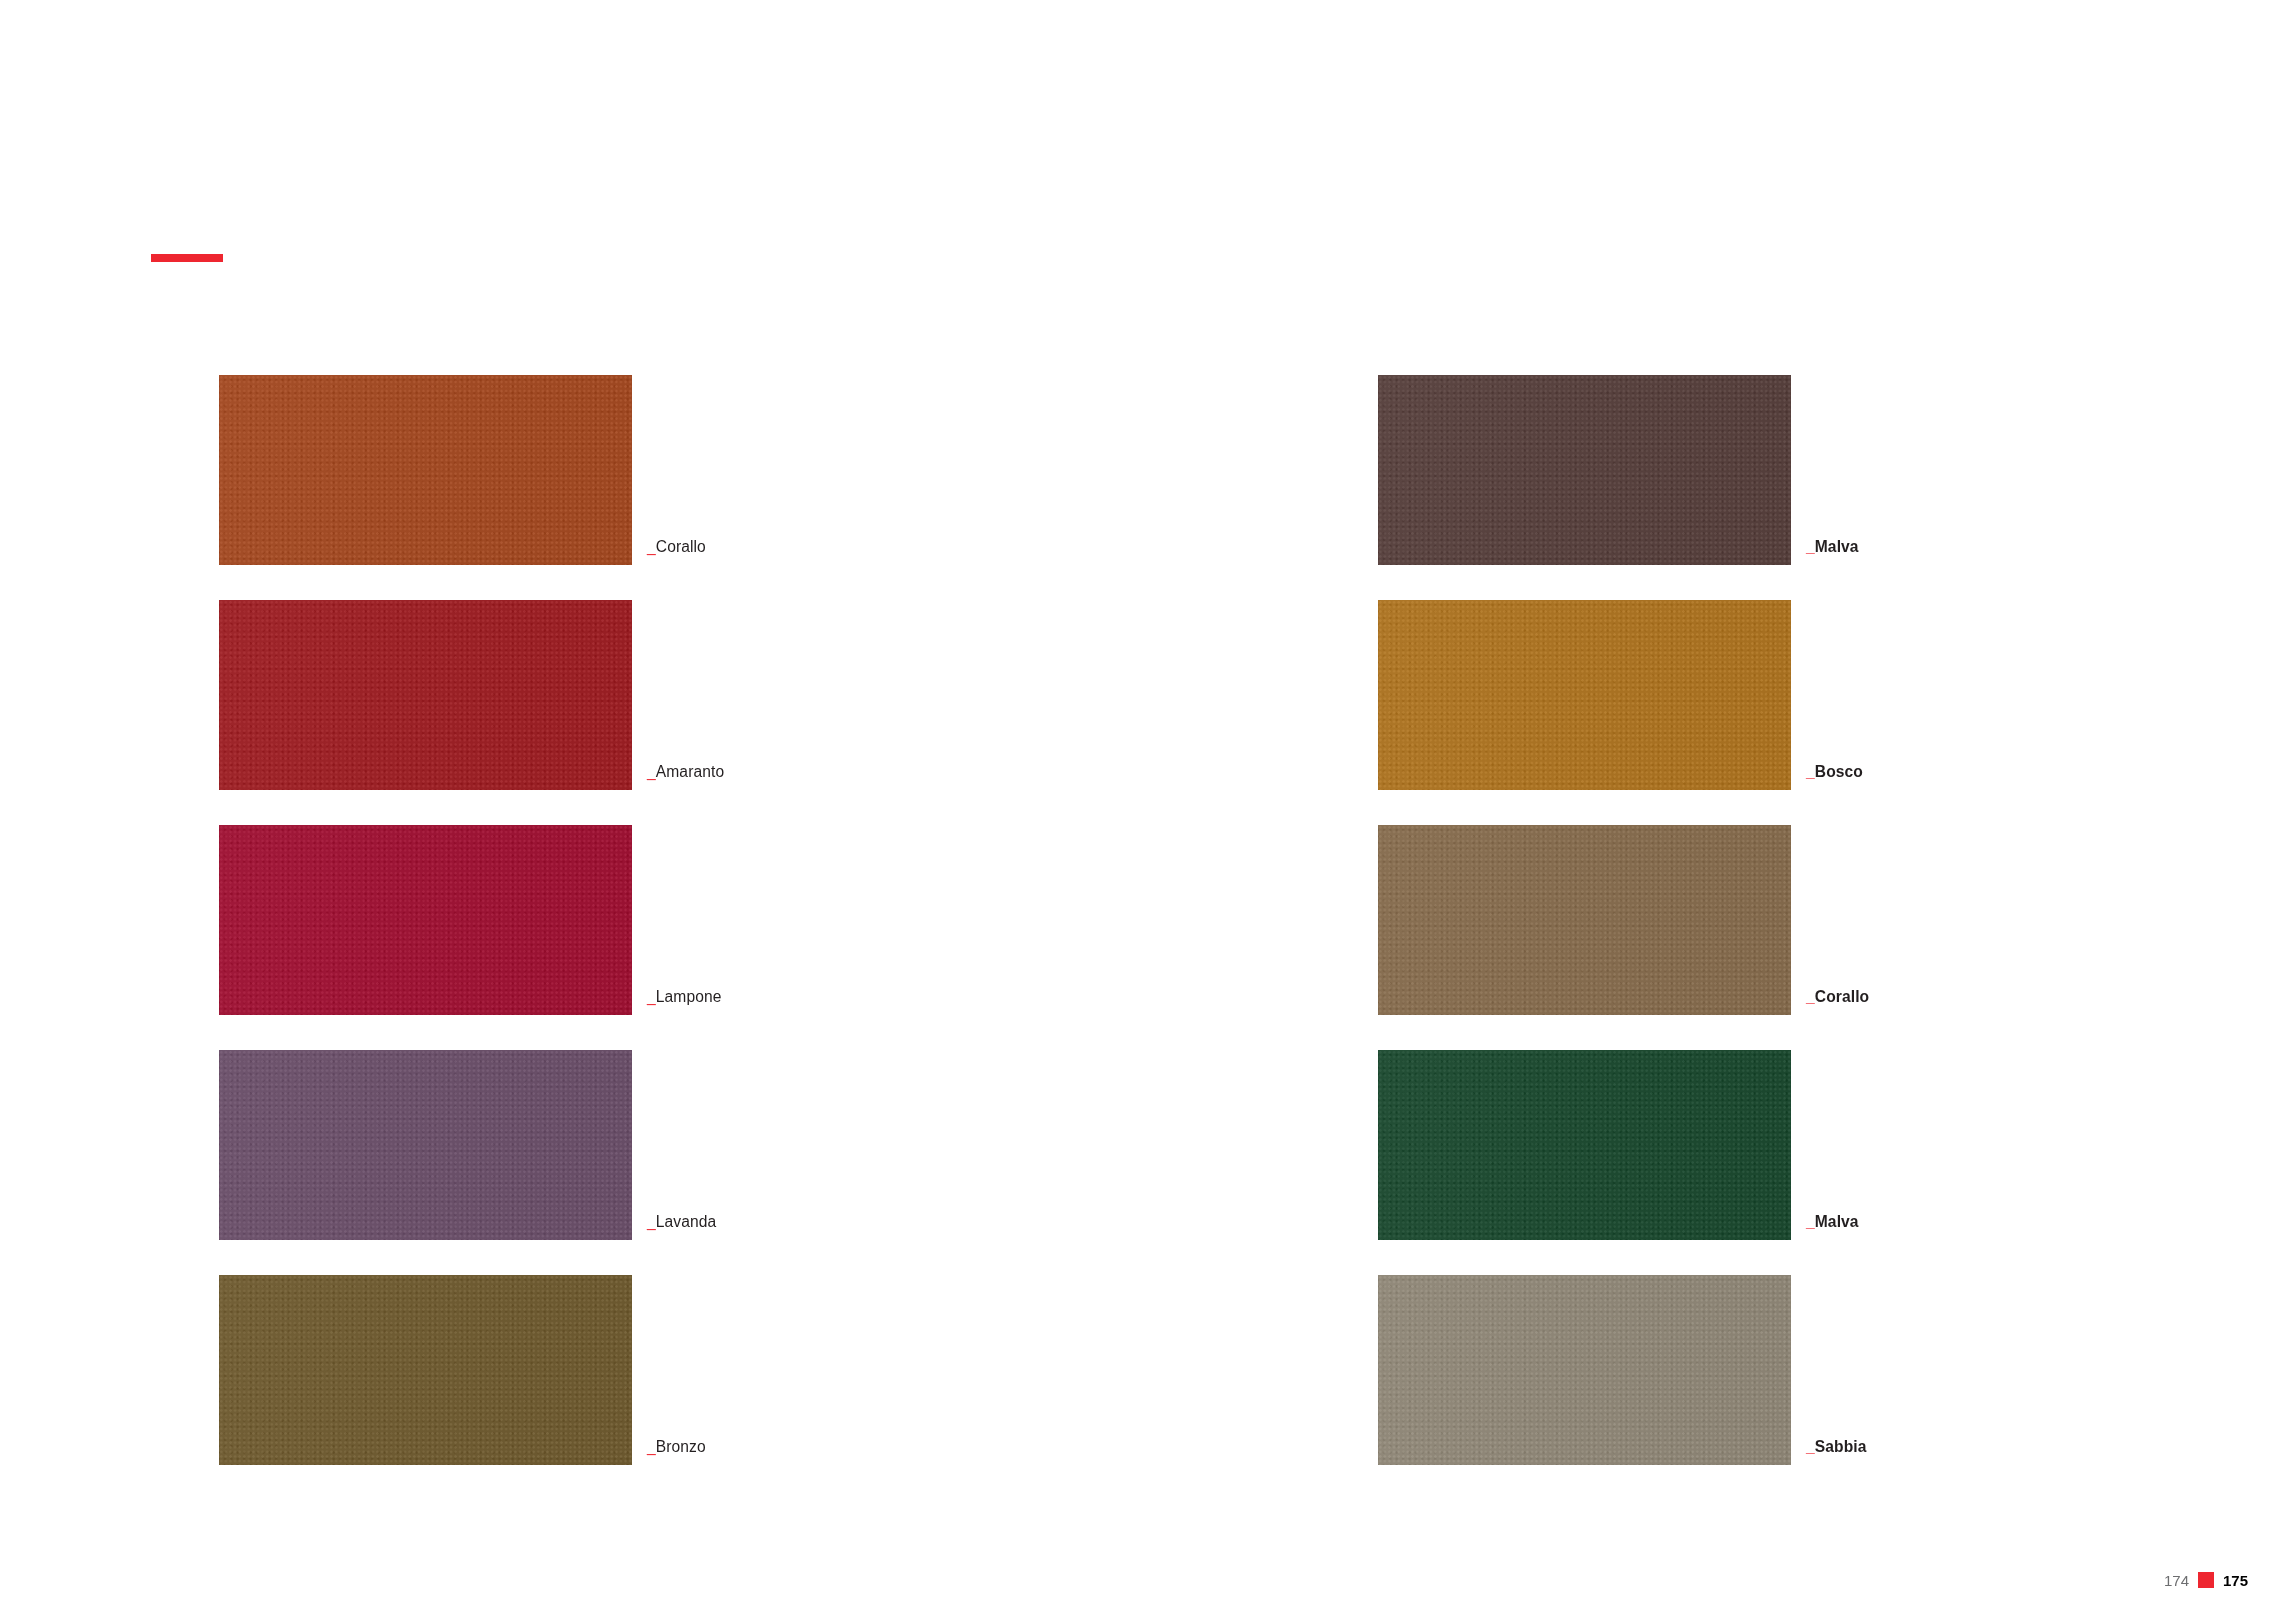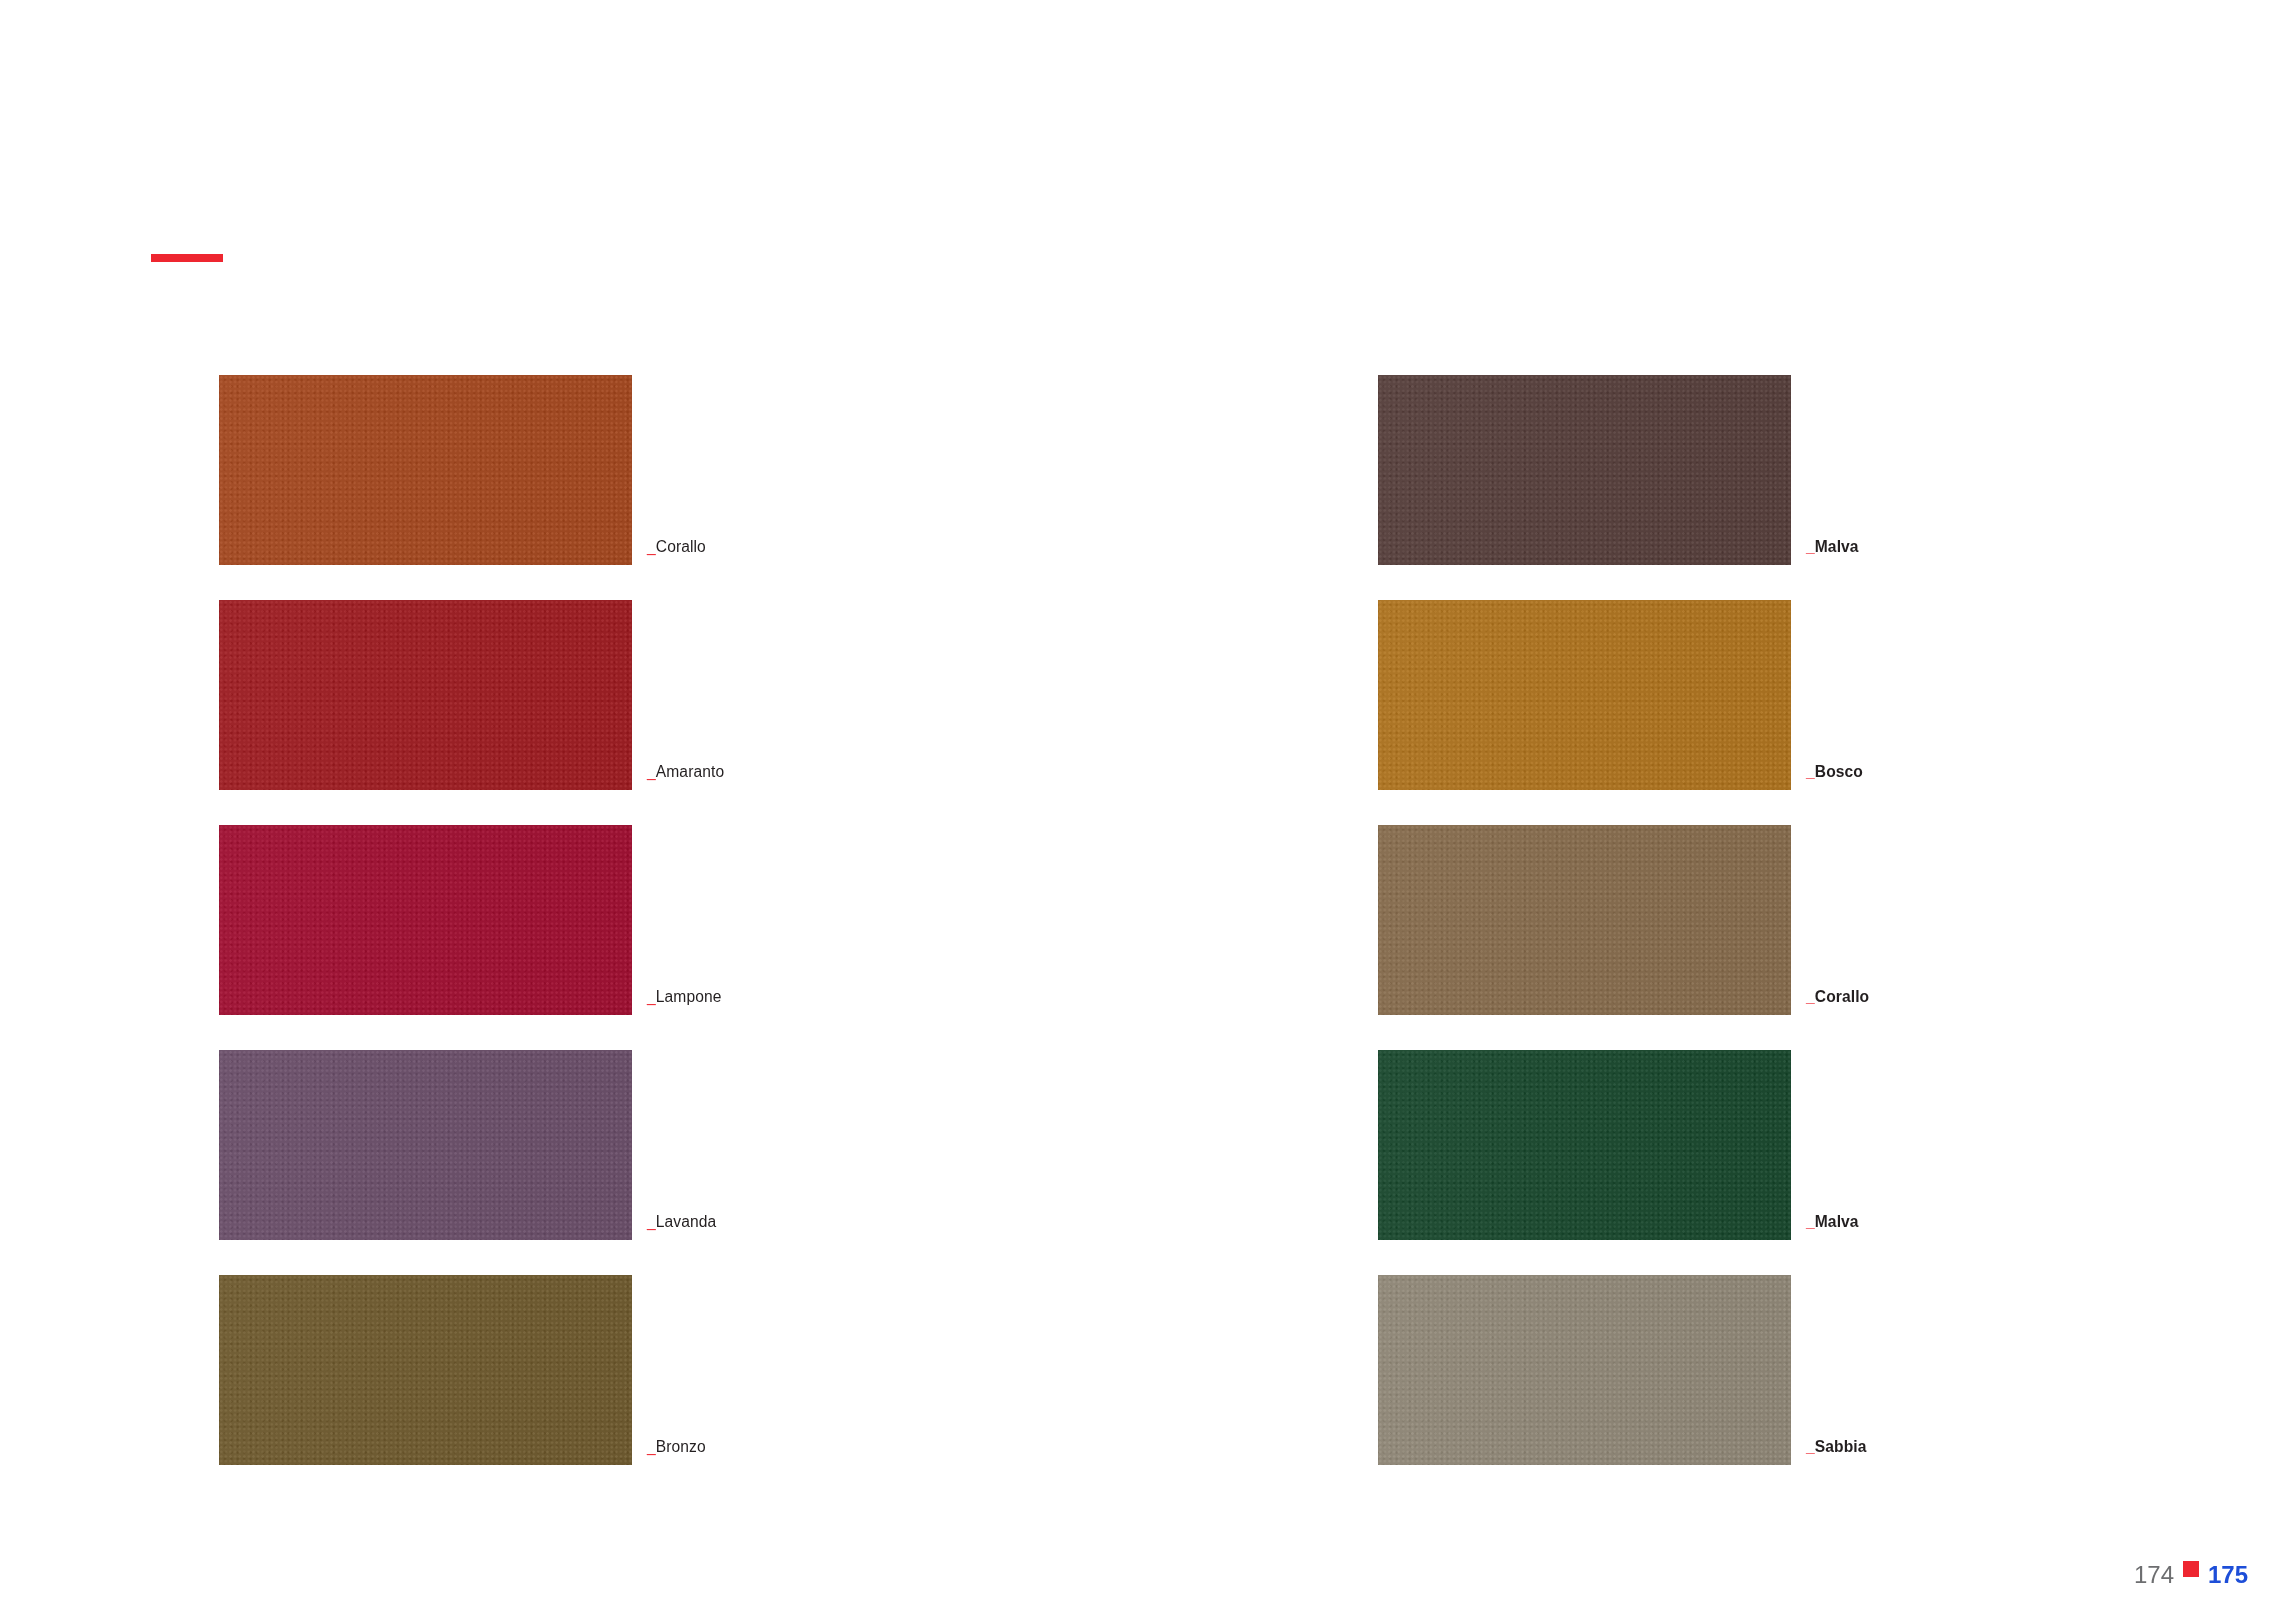--- a/index.html
+++ b/index.html
@@ -87,34 +87,34 @@
     color: #ee2630;
   }
 
   
   .page-footer {
     position: absolute;
     right: 48px;
     bottom: 35px;
     display: flex;
     gap: 9.2px;
-    font-size: 24px;
+    font-size: 15px;
   }
   .folio-left {
     color: #6d6e70;
     font-weight: 400;
   }
   .folio-marker {
     width: 15.6px;
     height: 15.6px;
     background: #ee2630;
     display: block;
   }
   .folio-right {
-    color: #1d4ed8;
+    color: #000000;
     font-weight: 700;
   }
 </style>
 </head>
 <body>
 
 <div class="page-header">
   <div class="title-dash"></div>
 </div>
 

